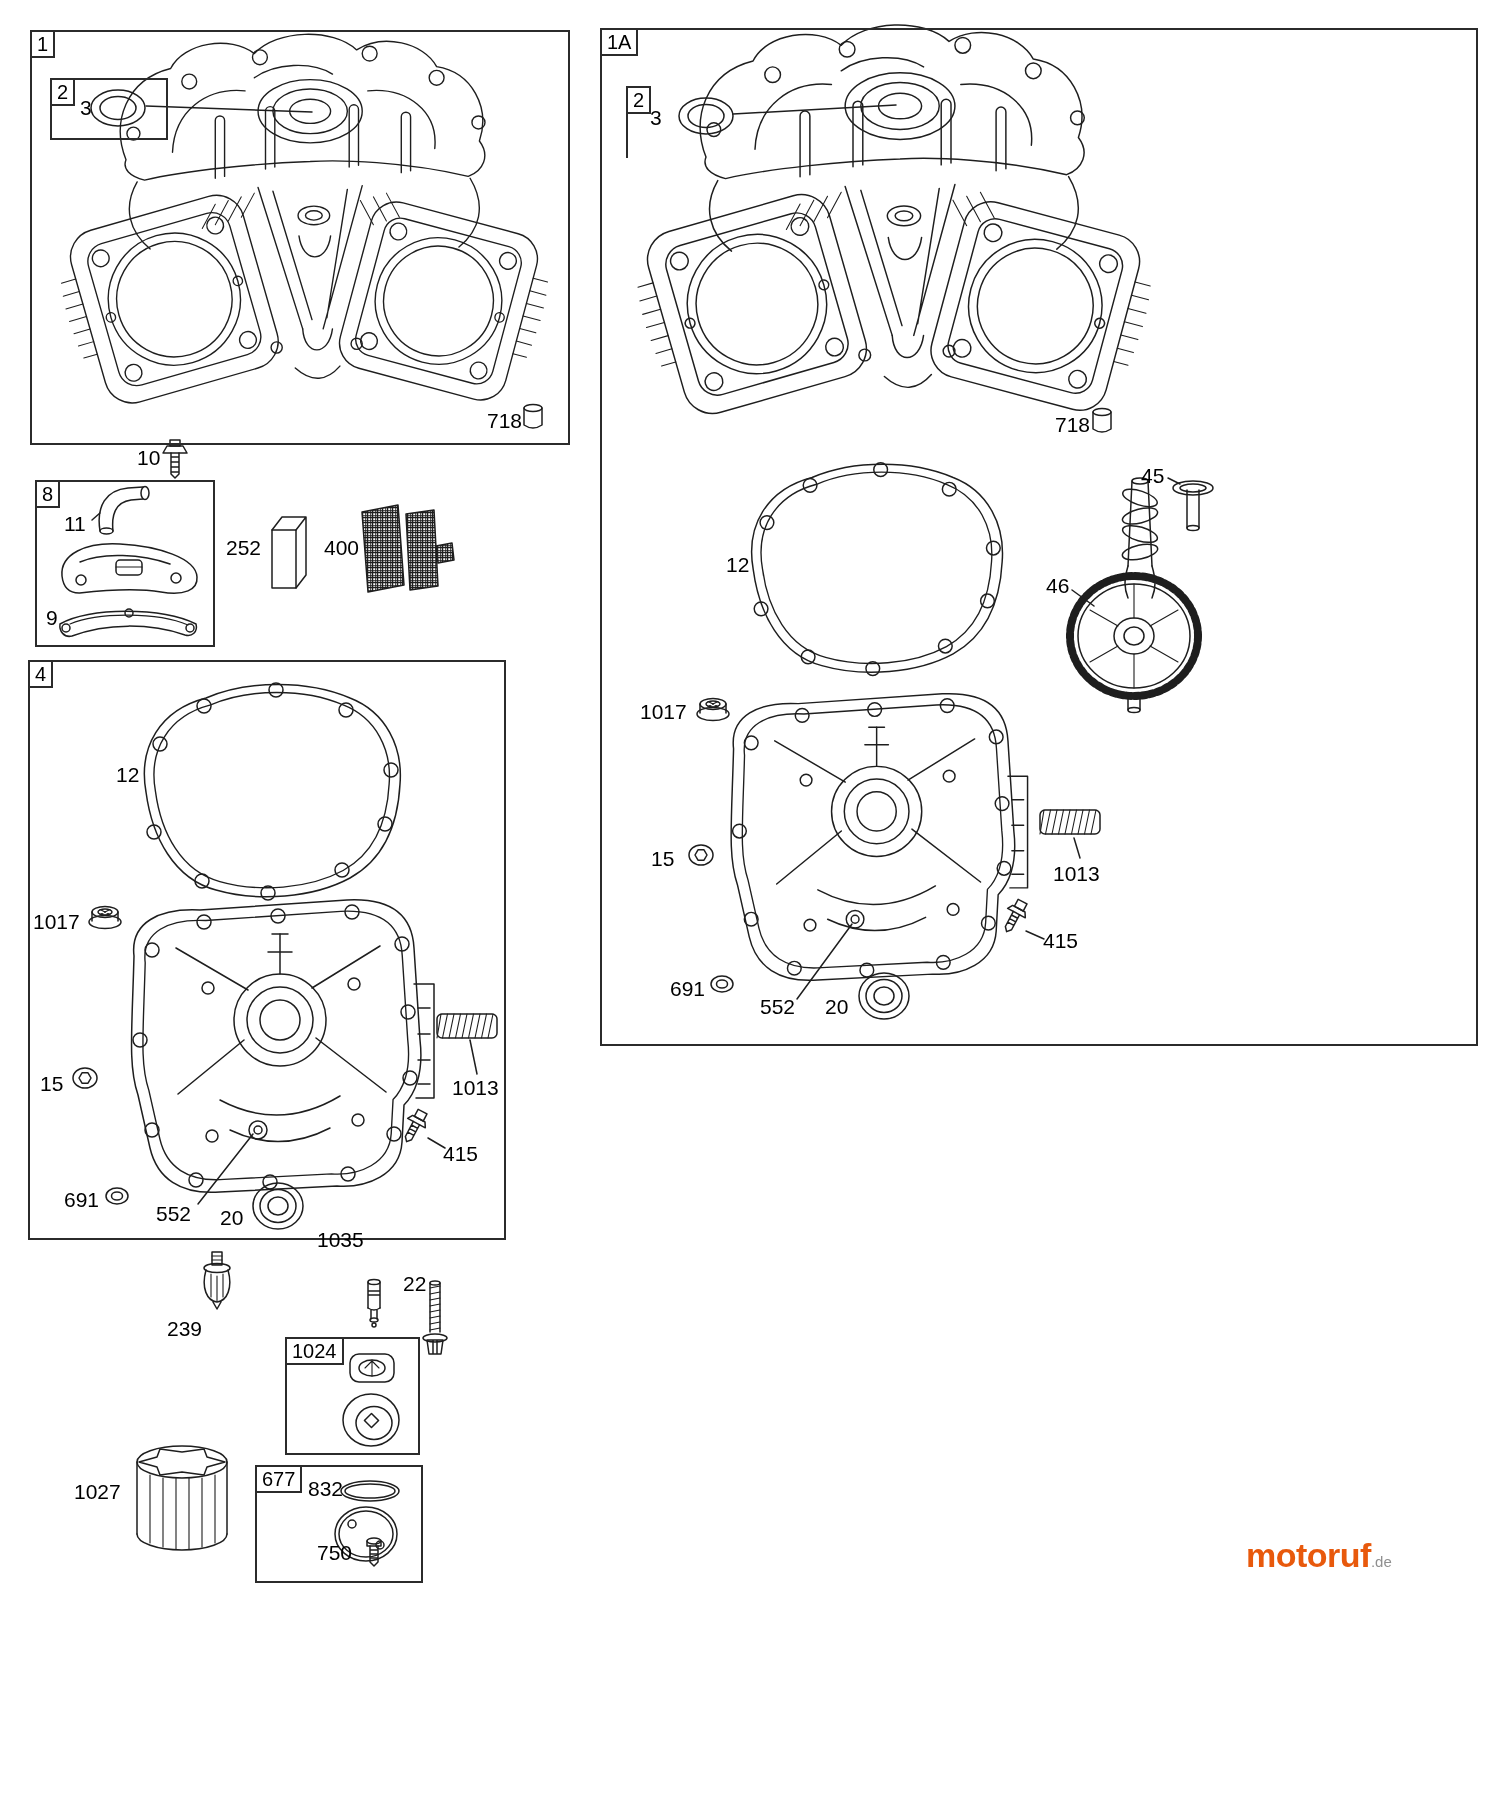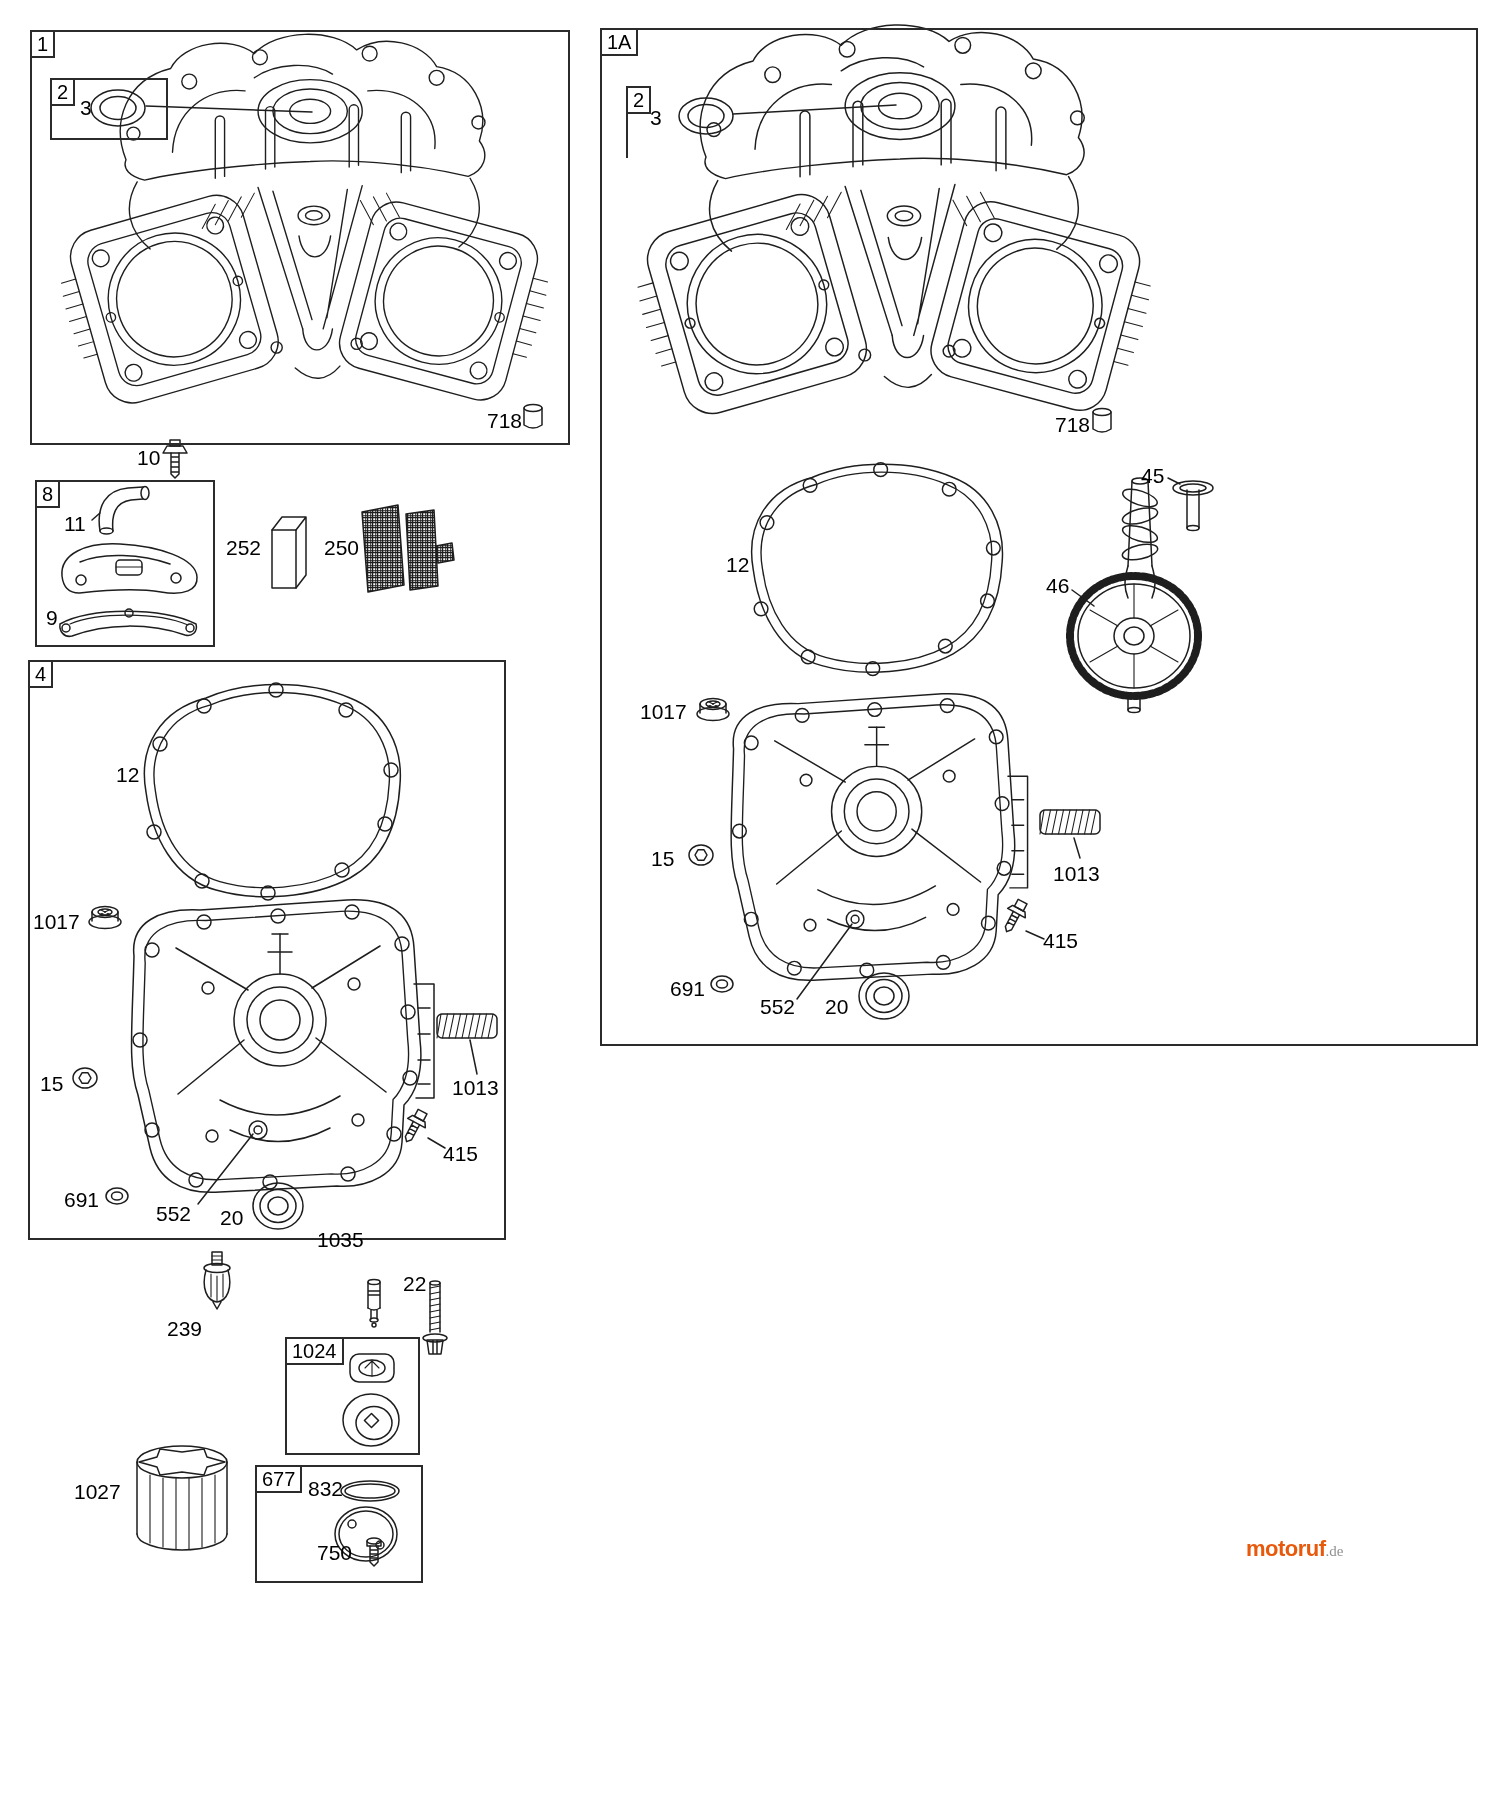--- a/index.html
+++ b/index.html
@@ -11,22 +11,22 @@
   .art .sw1{stroke-width:1.1;}
   .art .teeth{stroke-width:8;stroke-dasharray:4.5 3.2;}
   .art .meshed{fill:url(#mesh);}
   .box{position:absolute;border:2px solid #2b2b2b;box-sizing:border-box;}
   .chip{position:absolute;box-sizing:border-box;border:2px solid #2b2b2b;background:#fff;
         min-width:24px;height:28px;padding:0 5px;display:flex;align-items:center;justify-content:center;
         font-size:20px;color:#000;z-index:5;}
   .vline{position:absolute;width:2px;background:#2b2b2b;}
   .callout{position:absolute;font-size:21px;color:#000;white-space:nowrap;z-index:4;}
   .watermark{position:absolute;left:1246px;top:1536px;z-index:6;}
-  .watermark .brand{font-size:22px;font-weight:bold;color:#e8590c;letter-spacing:-0.5px;}
-  .watermark .tld{font-size:15px;color:#8f8f8f;font-family:Liberation Serif, serif;}
+  .watermark .brand{font-size:34px;font-weight:bold;color:#e8590c;letter-spacing:-0.5px;}
+  .watermark .tld{font-size:15px;color:#8f8f8f;}
 </style>
 </head>
 <body>
 
 <div class="page">
 
   <svg class="art" width="1500" height="1800" viewBox="0 0 1500 1800">
     <defs>
       <pattern id="mesh" width="5" height="5" patternUnits="userSpaceOnUse">
         <path d="M0 0H5M0 2.5H5M0 0V5M2.5 0V5" stroke="#4a4a4a" stroke-width="0.7" fill="none"></path>
@@ -357,21 +357,21 @@
   <div class="chip" style="left:285px;top:1337px">1024</div>
   <div class="chip" style="left:255px;top:1465px">677</div>
 
   <div class="callout" style="left:80px;top:96px">3</div>
   <div class="callout" style="left:487px;top:409px">718</div>
 
   <div class="callout" style="left:137px;top:446px">10</div>
   <div class="callout" style="left:64px;top:512px">11</div>
   <div class="callout" style="left:46px;top:606px">9</div>
   <div class="callout" style="left:226px;top:536px">252</div>
-  <div class="callout" style="left:324px;top:536px">250</div>
+  <div class="callout" style="left:324px;top:536px">400</div>
 
   <div class="callout" style="left:116px;top:763px">12</div>
   <div class="callout" style="left:33px;top:910px">1017</div>
   <div class="callout" style="left:40px;top:1072px">15</div>
   <div class="callout" style="left:452px;top:1076px">1013</div>
   <div class="callout" style="left:443px;top:1142px">415</div>
   <div class="callout" style="left:64px;top:1188px">691</div>
   <div class="callout" style="left:156px;top:1202px">552</div>
   <div class="callout" style="left:220px;top:1206px">20</div>
 

